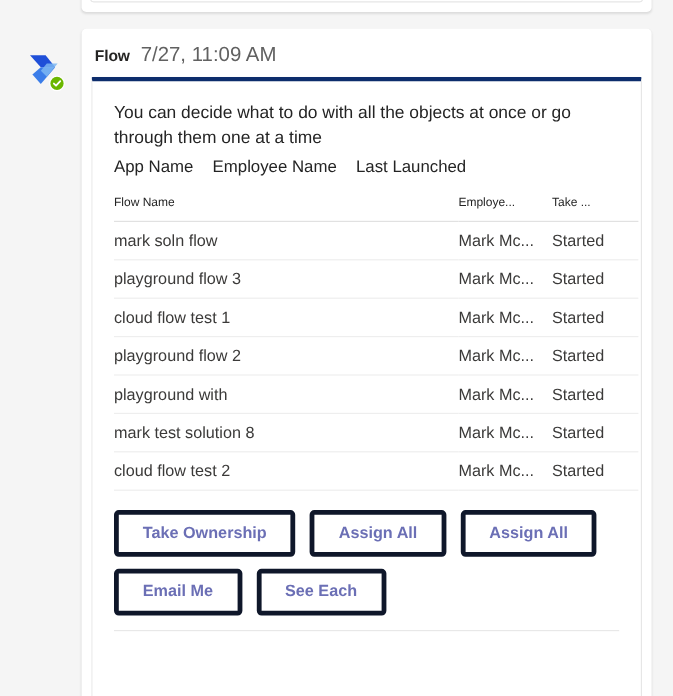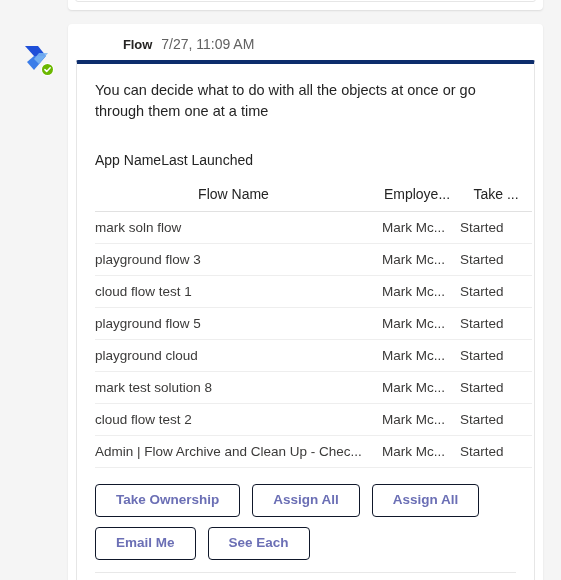--- a/index.html
+++ b/index.html
@@ -73,67 +73,67 @@
     box-shadow: 0 1px 2px rgba(0,0,0,0.10);
     padding: 12px 8px 0 8px;
   }
 
   .msg-head {
     display: flex;
     align-items: baseline;
     gap: 9px;
     padding-left: 3px;
     margin-bottom: 8px;
-    margin-left: 44px;
   }
   .sender {
     font-size: 13px;
     font-weight: bold;
     color: #252423;
     letter-spacing: -0.1px;
   }
   .timestamp {
-    font-size: 14px;
+    font-size: 17px;
     color: #616161;
   }
 
   
   .adaptive-card {
     border: 1px solid #e6e6e6;
     border-top: 4px solid #0d2d6c;
     border-radius: 2px;
     background: #ffffff;
     padding: 16px 18px 14px 18px;
     min-height: 520px;
   }
 
   .ac-text {
     font-size: 14.5px;
     line-height: 1.42;
     color: #242424;
-    margin-bottom: 31px;
+    margin-bottom: 5px;
     max-width: 400px;
   }
 
   .meta-row {
     display: flex;
+    gap: 16px;
     font-size: 14px;
     color: #242424;
     margin-bottom: 14px;
   }
 
   
   table.flow-table {
     width: 100%;
     border-collapse: collapse;
     table-layout: fixed;
   }
   table.flow-table th {
-    text-align: center;
-    font-size: 14px;
+    text-align: left;
+    font-size: 10px;
     font-weight: normal;
     color: #242424;
     padding: 4px 0 9px 0;
     border-bottom: 1px solid #e1e1e1;
     white-space: nowrap;
     overflow: hidden;
     text-overflow: ellipsis;
   }
   table.flow-table td {
     font-size: 13.5px;
@@ -160,21 +160,21 @@
     margin-top: 16px;
     padding-bottom: 12px;
     border-bottom: 1px solid #e8e8e8;
   }
   .ac-btn {
     font-family: "Liberation Sans", sans-serif;
     font-size: 13.5px;
     font-weight: bold;
     color: #6b6fb5;
     background: #ffffff;
-    border: 1px solid #0f172a;
+    border: 4px solid #0f172a;
     border-radius: 4px;
     padding: 8px 20px;
     cursor: pointer;
     line-height: 1.1;
     white-space: nowrap;
   }
 </style>
 </head>
 <body>
 
@@ -203,20 +203,21 @@
         <span class="sender">Flow</span>
         <span class="timestamp">7/27, 11:09 AM</span>
       </div>
 
       <div class="adaptive-card">
 
         <div class="ac-text">You can decide what to do with all the objects at once or go through them one at a time</div>
 
         <div class="meta-row">
           <span>App Name</span>
+          <span>Employee Name</span>
           <span>Last Launched</span>
         </div>
 
         <table class="flow-table">
           <thead>
             <tr>
               <th class="c-name">Flow Name</th>
               <th class="c-emp">Employe...</th>
               <th class="c-sta">Take ...</th>
             </tr>
@@ -231,41 +232,36 @@
                 <td class="c-name">playground flow 3</td>
                 <td class="c-emp">Mark Mc...</td>
                 <td class="c-sta">Started</td>
               </tr>
               <tr>
                 <td class="c-name">cloud flow test 1</td>
                 <td class="c-emp">Mark Mc...</td>
                 <td class="c-sta">Started</td>
               </tr>
               <tr>
-                <td class="c-name">playground flow 5</td>
-                <td class="c-emp">Mark Mc...</td>
-                <td class="c-sta">Started</td>
-              </tr>
-              <tr>
-                <td class="c-name">playground cloud</td>
+                <td class="c-name">playground flow 2</td>
+                <td class="c-emp">Mark Mc...</td>
+                <td class="c-sta">Started</td>
+              </tr>
+              <tr>
+                <td class="c-name">playground with</td>
                 <td class="c-emp">Mark Mc...</td>
                 <td class="c-sta">Started</td>
               </tr>
               <tr>
                 <td class="c-name">mark test solution 8</td>
                 <td class="c-emp">Mark Mc...</td>
                 <td class="c-sta">Started</td>
               </tr>
               <tr>
                 <td class="c-name">cloud flow test 2</td>
-                <td class="c-emp">Mark Mc...</td>
-                <td class="c-sta">Started</td>
-              </tr>
-              <tr>
-                <td class="c-name">Admin | Flow Archive and Clean Up - Chec...</td>
                 <td class="c-emp">Mark Mc...</td>
                 <td class="c-sta">Started</td>
               </tr>
             </tbody>
         </table>
 
         <div class="actions" id="actions">
             <button class="ac-btn">Take Ownership</button>
             <button class="ac-btn">Assign All</button>
             <button class="ac-btn">Assign All</button>

